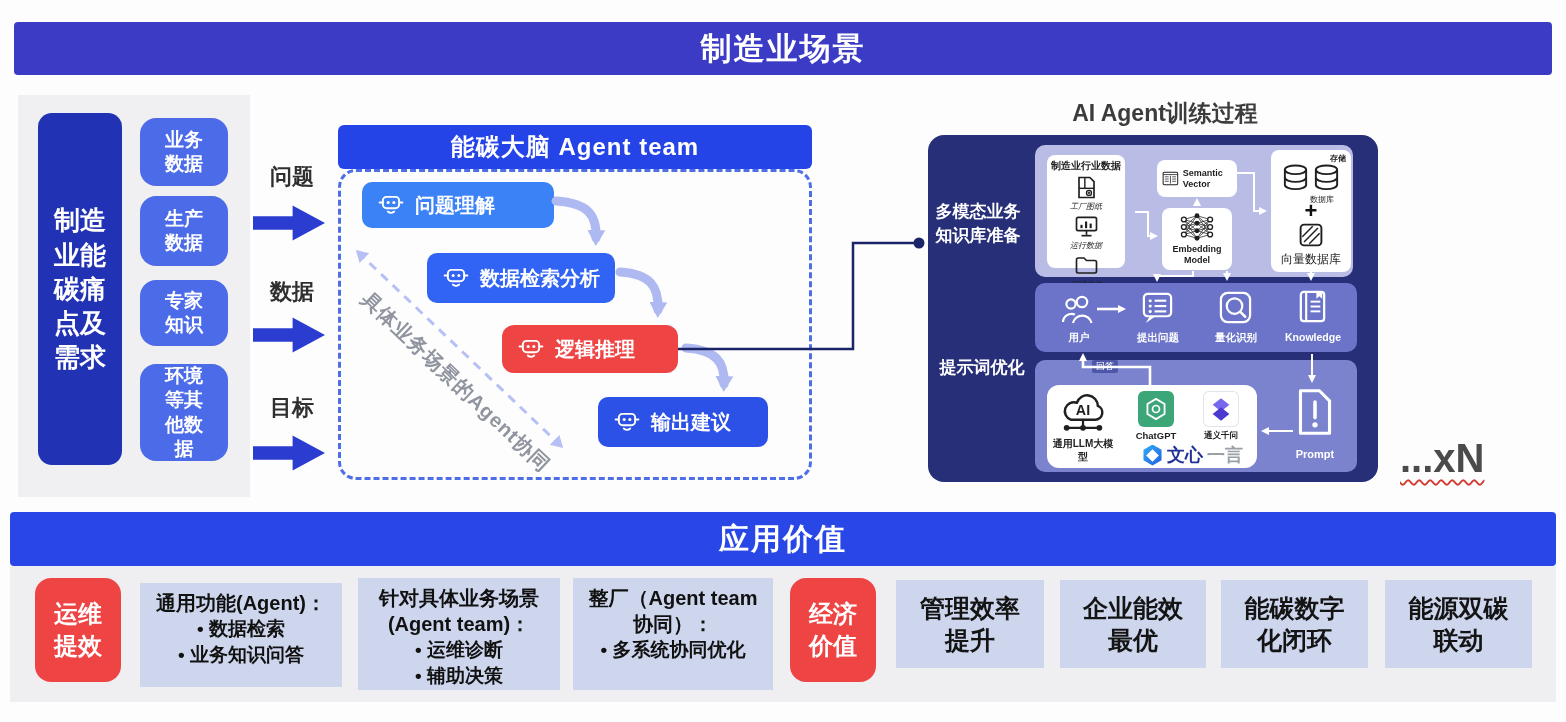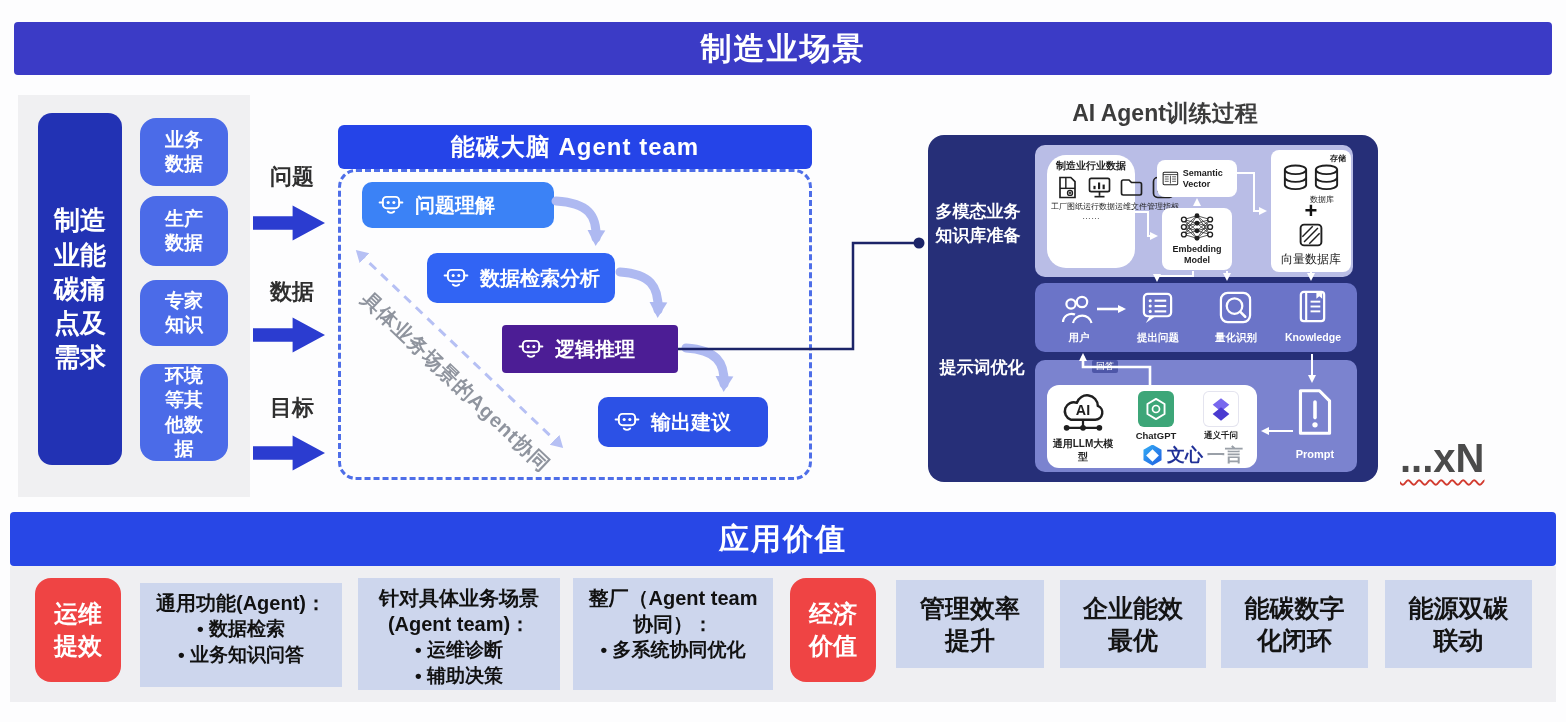--- a/index.html
+++ b/index.html
@@ -13,29 +13,29 @@
   .band{background:#efeff2;}
   .painbox{background:#2232b4;border-radius:14px;color:#fff;display:flex;align-items:center;justify-content:center;}
   .painbox span{width:58px;font-size:26px;font-weight:bold;line-height:1.32;text-align:center;word-break:break-all;}
   .srcbox{background:#4b6be8;border-radius:16px;color:#fff;display:flex;align-items:center;justify-content:center;}
   .srcbox span{width:42px;font-size:19px;font-weight:bold;line-height:1.28;text-align:center;word-break:break-all;}
   .flowlabel{font-size:22px;font-weight:bold;color:#2f2f2f;text-align:center;}
   .blockarrow{background:#2b3cd0;clip-path:polygon(0 32%,55% 32%,55% 4%,100% 50%,55% 96%,55% 68%,0 68%);}
   .team-header{background:#2544e8;border-radius:6px;color:#fff;font-size:24px;font-weight:bold;display:flex;align-items:center;justify-content:center;letter-spacing:1px;}
   .dashedbox{border:3px dashed #4e6ee8;border-radius:18px;}
   .step{border-radius:10px;color:#fff;display:flex;align-items:center;padding-left:16px;gap:11px;font-size:20px;font-weight:bold;box-sizing:border-box;}
-  .s1{background:#3b82f6;} .s2{background:#3164f4;} .s3{background:#4c1d95;border-radius:4px;} .s4{background:#2c51e6;}
+  .s1{background:#3b82f6;} .s2{background:#3164f4;} .s3{background:#ef4444;border-radius:12px;} .s4{background:#2c51e6;}
   .note{font-size:20px;font-weight:bold;color:#8f949e;transform:rotate(43.5deg);transform-origin:0 0;letter-spacing:1px;white-space:nowrap;}
   .train-title{font-size:23px;font-weight:bold;color:#3c3c3c;text-align:center;}
   .panel{background:#262f78;border-radius:16px;}
   .panel-label{color:#fff;font-size:17px;font-weight:bold;line-height:1.4;text-align:center;}
   .lightwrap{background:#b9bde6;border-radius:10px;}
   .whitebox{background:#ffffff;border-radius:8px;box-sizing:border-box;}
   .ind-title{font-size:10px;font-weight:bold;color:#1c1c1c;text-align:center;padding-top:4px;}
-  .ind-grid{display:grid;grid-template-columns:1fr 1fr 1fr 1fr;row-gap:2px;padding:2px 4px 0 4px;}
+  .ind-grid{display:grid;grid-template-columns:1fr;row-gap:2px;padding:2px 4px 0 4px;font-style:italic;}
   .ind-cell{display:flex;flex-direction:column;align-items:center;}
   .ind-cell .lbl{font-size:8px;color:#222;margin-top:1px;white-space:nowrap;}
   .more{font-size:9px;color:#555;text-align:center;line-height:1;}
   .smalltxt{font-size:9px;font-weight:bold;color:#1c1c1c;line-height:1.2;}
   .midbar{background:#6b74c8;border-radius:10px;}
   .botwrap{background:#7b83cf;border-radius:10px;}
   .bar-label{color:#fff;font-size:10.5px;font-weight:bold;text-align:center;}
   .gptsq{background:#3da678;border-radius:6px;display:flex;align-items:center;justify-content:center;}
   .tysq{background:#fff;border-radius:6px;display:flex;align-items:center;justify-content:center;box-shadow:0 0 0 1px #e4e4ef inset;}
   .wenxin{display:flex;align-items:center;gap:4px;}
@@ -244,21 +244,21 @@
     <span>输出建议</span>
   </div>
 
   <div class="abs train-title" style="left:1020px;top:98px;width:290px;">AI Agent训练过程</div>
   <div class="abs panel" style="left:928px;top:135px;width:450px;height:347px;"></div>
   <div class="abs panel-label" style="left:930px;top:200px;width:96px;">多模态业务知识库准备</div>
   <div class="abs panel-label" style="left:934px;top:356px;width:96px;">提示词优化</div>
 
   <div class="abs lightwrap" style="left:1035px;top:145px;width:318px;height:132px;"></div>
 
-  <div class="abs whitebox" style="left:1047px;top:155px;width:88px;height:113px;border-radius:19px;">
+  <div class="abs whitebox" style="left:1047px;top:155px;width:78px;height:113px;">
     <div class="ind-title">制造业行业数据</div>
     <div class="ind-grid">
       <div class="ind-cell">
         <svg class="ic" width="25" height="25">
             <use href="#docgrid"></use>
           </svg>
         <span class="lbl">工厂图纸</span>
       </div>
       <div class="ind-cell">
         <svg class="ic" width="25" height="25">

